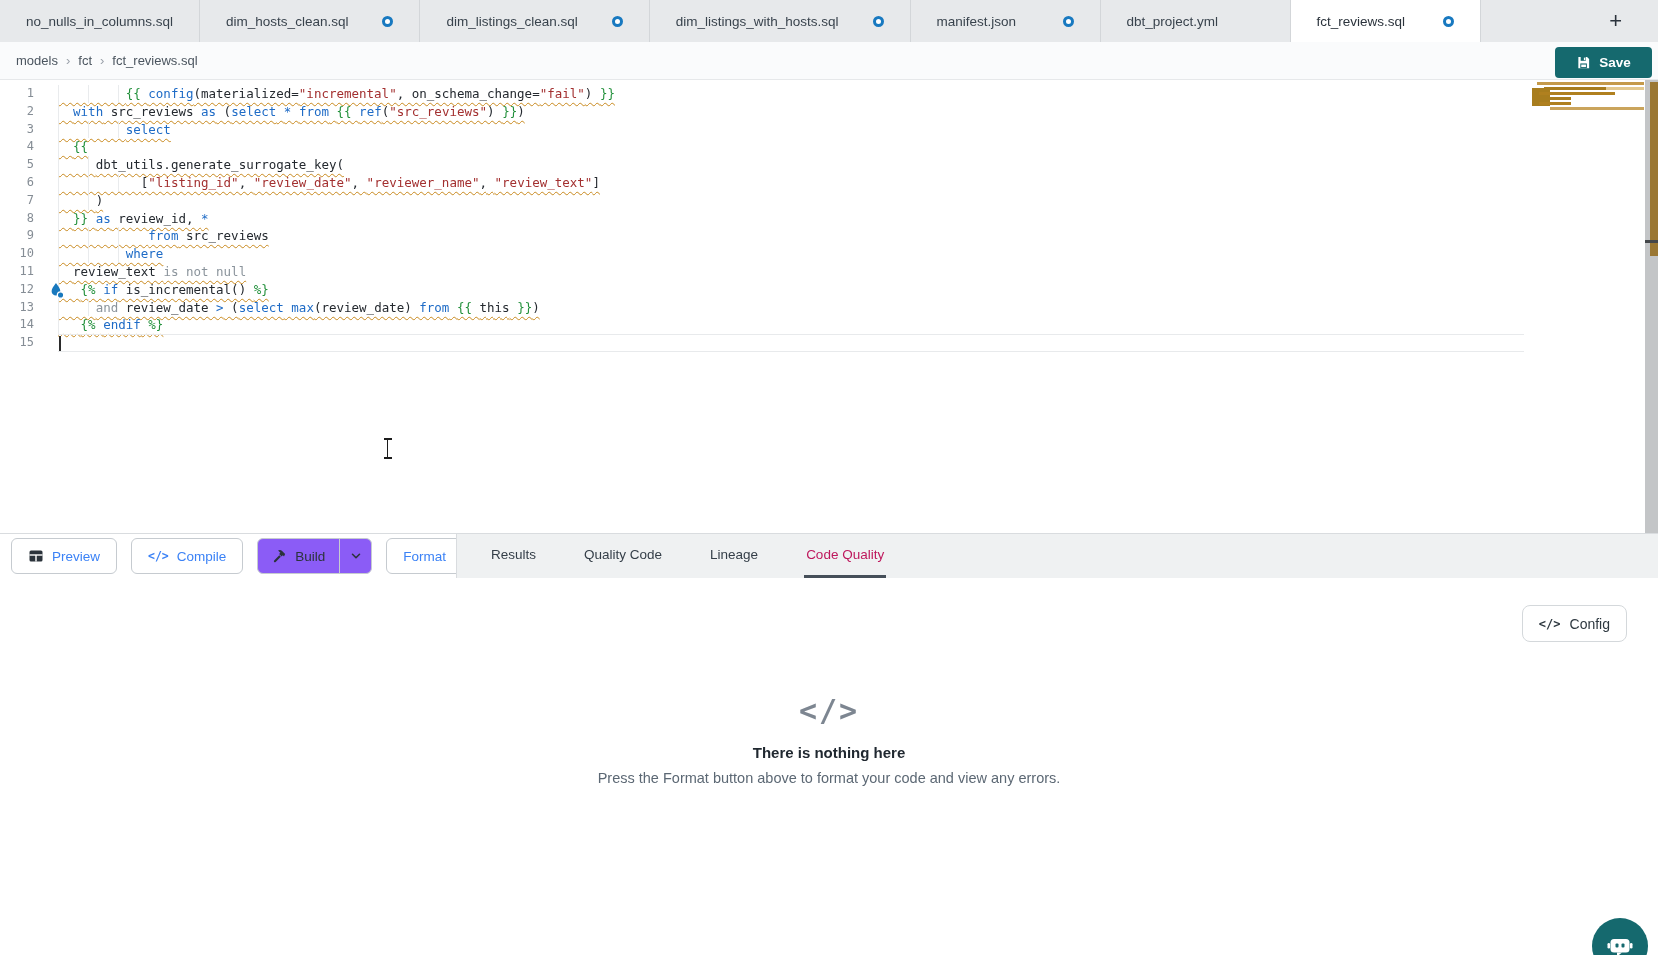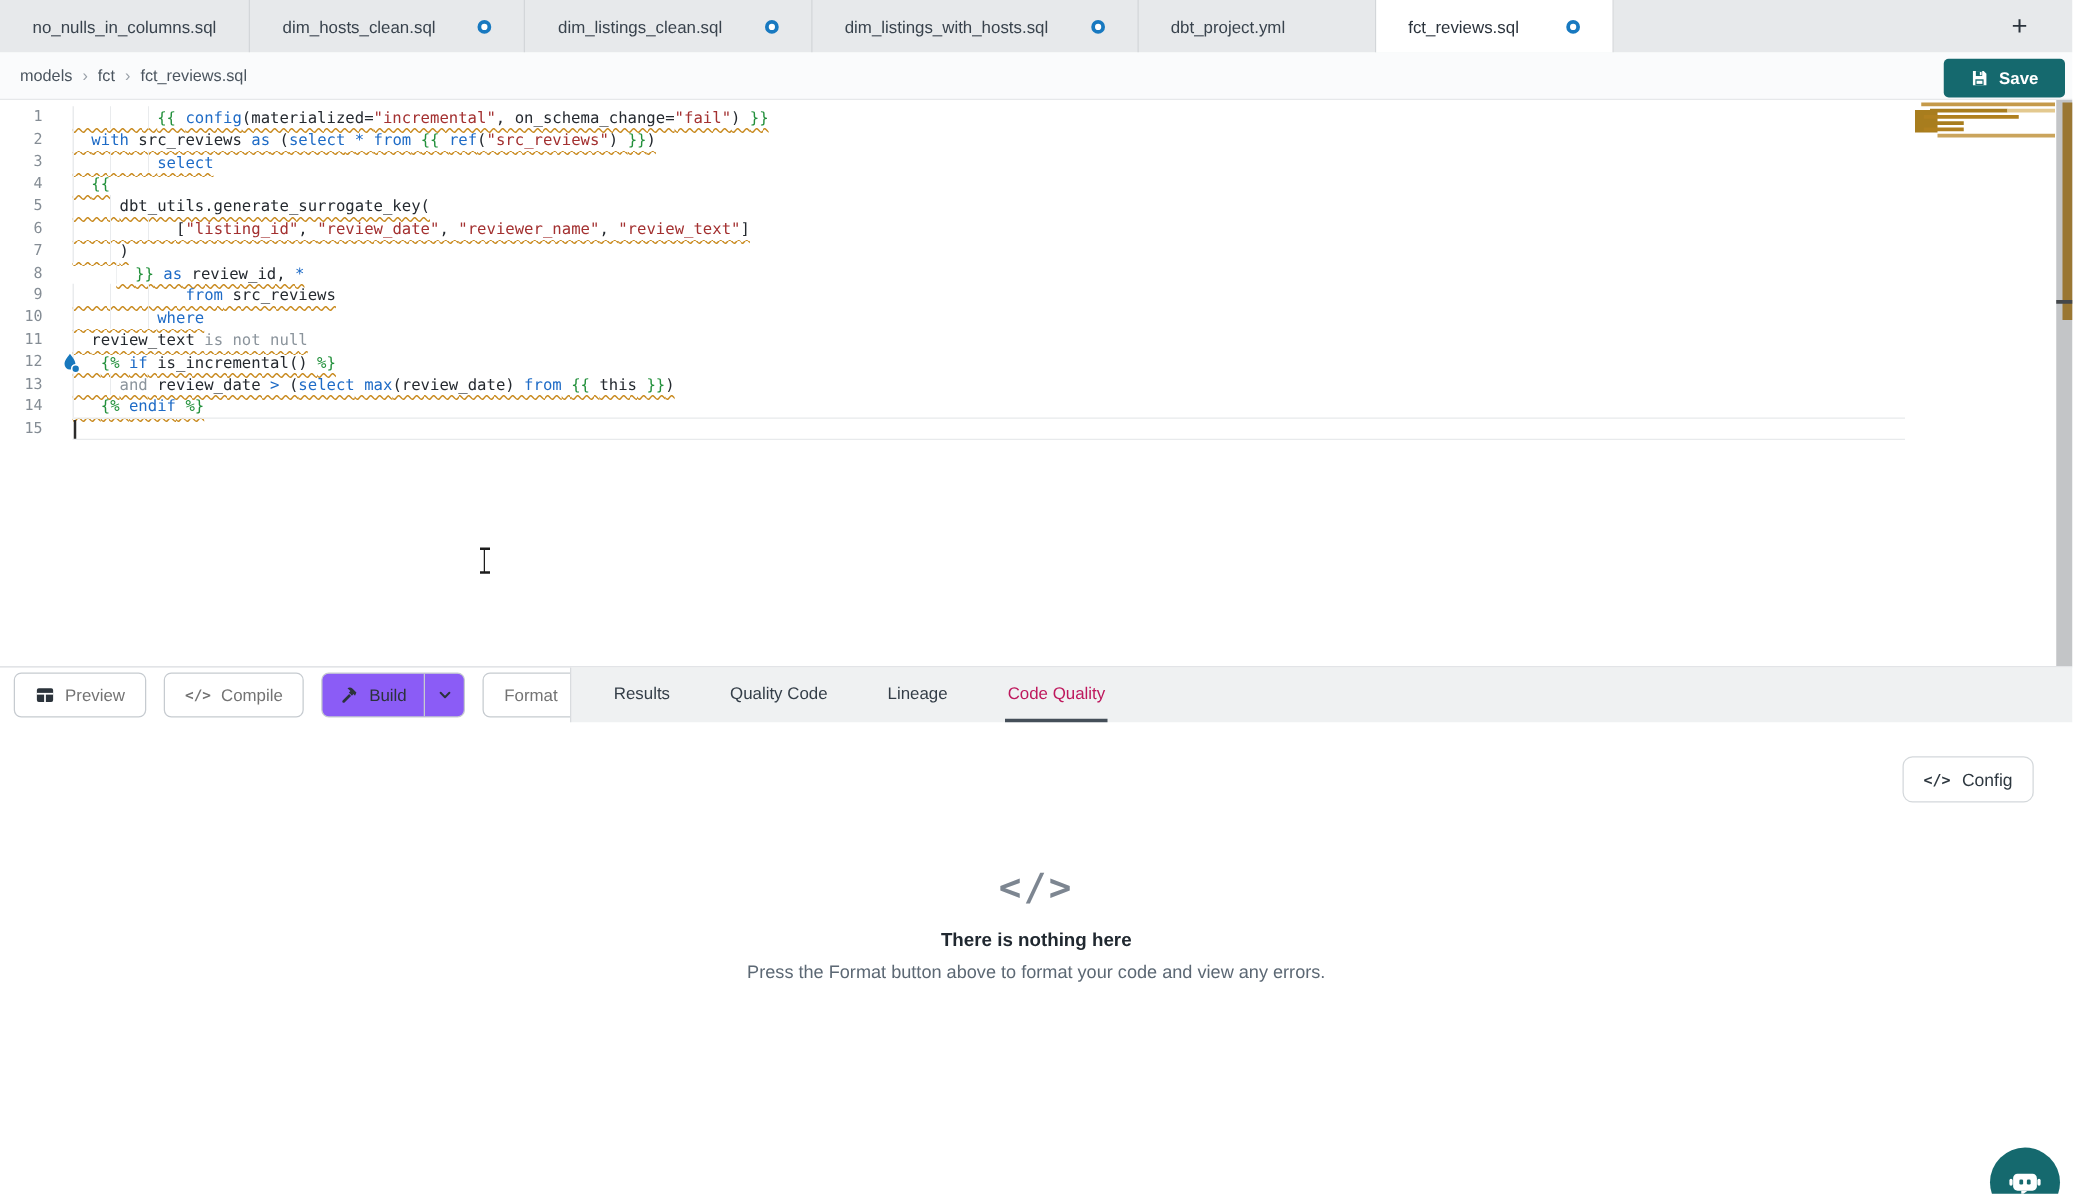--- a/index.html
+++ b/index.html
@@ -68,21 +68,21 @@
   .ibeam .bar  { position:absolute; width:8px; height:1.8px; background:#1c1c1c; left:1.5px; }
   .ibeam .t { top:0; } .ibeam .b { bottom:0; }
 
   
   .toolbar { position:absolute; left:0; top:533px; width:1658px; height:45px;
              background:#fff; border-top:1px solid #d9dcdf; display:flex; }
   .btn-area { display:flex; align-items:center; gap:14px; padding-left:11px;
               width:456px; flex:0 0 auto; }
   .tbtn { height:36px; background:#fff; border:1px solid #c6cbd0; border-radius:6px;
           display:flex; align-items:center; gap:8px; padding:0 16px;
-          font-size:13.5px; color:#737373; cursor:pointer;
+          font-size:13.5px; color:#3b82f6; cursor:pointer;
           font-family:"Liberation Sans", sans-serif; }
   .build-group { height:36px; border:1px solid #c6cbd0; border-radius:6px;
                  display:flex; align-items:stretch; background:#8b5cf6; }
   .build-main { display:flex; align-items:center; gap:8px; padding:0 14px;
                 font-size:13.5px; color:#2b333b; cursor:pointer; }
   .build-caret { width:32px; display:flex; align-items:center; justify-content:center;
                  border-left:1px solid #c6cbd0; cursor:pointer; }
   .ptabs { flex:1; background:#eff1f2; border-left:1px solid #d9dcdf;
            display:flex; align-items:stretch; gap:44px; padding-left:32px; }
   .ptab { display:flex; align-items:center; font-size:13.5px; color:#343e48;
@@ -120,20 +120,24 @@
       <div class="ftab">
         <span>dim_hosts_clean.sql</span>
         <span class="dot"></span>
       </div>
       <div class="ftab">
         <span>dim_listings_clean.sql</span>
         <span class="dot"></span>
       </div>
       <div class="ftab">
         <span>dim_listings_with_hosts.sql</span>
+        <span class="dot"></span>
+      </div>
+      <div class="ftab">
+        <span>manifest.json</span>
         <span class="dot"></span>
       </div>
       <div class="ftab">
         <span>dbt_project.yml</span>
       </div>
       <div class="ftab active">
         <span>fct_reviews.sql</span>
         <span class="dot"></span>
       </div>
       <span class="plusbtn">+</span>
@@ -188,21 +192,21 @@
       <div class="cl" style="top: 40.6px;"><div class="guides" style="width: 9ch;"></div><span class="sq">         <span class="tk-k">select</span></span></div>
       <div class="ln-num" style="top: 58.4px;">4</div>
       <div class="cl" style="top: 58.4px;"><div class="guides" style="width: 2ch;"></div><span class="sq">  <span class="tk-j">{{</span></span></div>
       <div class="ln-num" style="top: 76.2px;">5</div>
       <div class="cl" style="top: 76.2px;"><div class="guides" style="width: 5ch;"></div><span class="sq">     <span class="tk-p">dbt_utils.generate_surrogate_key(</span></span></div>
       <div class="ln-num" style="top: 94px;">6</div>
       <div class="cl" style="top: 94px;"><div class="guides" style="width: 11ch;"></div><span class="sq">           <span class="tk-p">[</span><span class="tk-s">"listing_id"</span><span class="tk-p">, </span><span class="tk-s">"review_date"</span><span class="tk-p">, </span><span class="tk-s">"reviewer_name"</span><span class="tk-p">, </span><span class="tk-s">"review_text"</span><span class="tk-p">]</span></span></div>
       <div class="ln-num" style="top: 111.8px;">7</div>
       <div class="cl" style="top: 111.8px;"><div class="guides" style="width: 5ch;"></div><span class="sq">     <span class="tk-p">)</span></span></div>
       <div class="ln-num" style="top: 129.6px;">8</div>
-      <div class="cl" style="top: 129.6px; margin-left: 35px;"><div class="guides" style="width: 2ch;"></div><span class="sq">  <span class="tk-j">}}</span><span class="tk-p"> </span><span class="tk-k">as</span><span class="tk-p"> review_id, </span><span class="tk-k">*</span></span></div>
+      <div class="cl" style="top: 129.6px;"><div class="guides" style="width: 2ch;"></div><span class="sq">  <span class="tk-j">}}</span><span class="tk-p"> </span><span class="tk-k">as</span><span class="tk-p"> review_id, </span><span class="tk-k">*</span></span></div>
       <div class="ln-num" style="top: 147.4px;">9</div>
       <div class="cl" style="top: 147.4px;"><div class="guides" style="width: 12ch;"></div><span class="sq">            <span class="tk-k">from</span><span class="tk-p"> src_reviews</span></span></div>
       <div class="ln-num" style="top: 165.2px;">10</div>
       <div class="cl" style="top: 165.2px;"><div class="guides" style="width: 9ch;"></div><span class="sq">         <span class="tk-k">where</span></span></div>
       <div class="ln-num" style="top: 183px;">11</div>
       <div class="cl" style="top: 183px;"><div class="guides" style="width: 2ch;"></div><span class="sq">  <span class="tk-p">review_text </span><span class="tk-g">is not null</span></span></div>
       <div class="ln-num" style="top: 200.8px;">12</div>
       <div class="cl" style="top: 200.8px;"><div class="guides" style="width: 3ch;"></div><span class="sq">   <span class="tk-j">{% </span><span class="tk-k">if</span><span class="tk-p"> is_incremental() </span><span class="tk-j">%}</span></span></div>
       <div class="gut-icon" style="top: 201.8px;"><svg width="17" height="17" viewBox="0 0 16 16">
           <path fill="#1878bd" d="M7.5 1C5.4 4 3.4 6.2 3.4 8.7a4.1 4.1 0 0 0 8.2 0C11.6 6.2 9.6 4 7.5 1z"></path>

